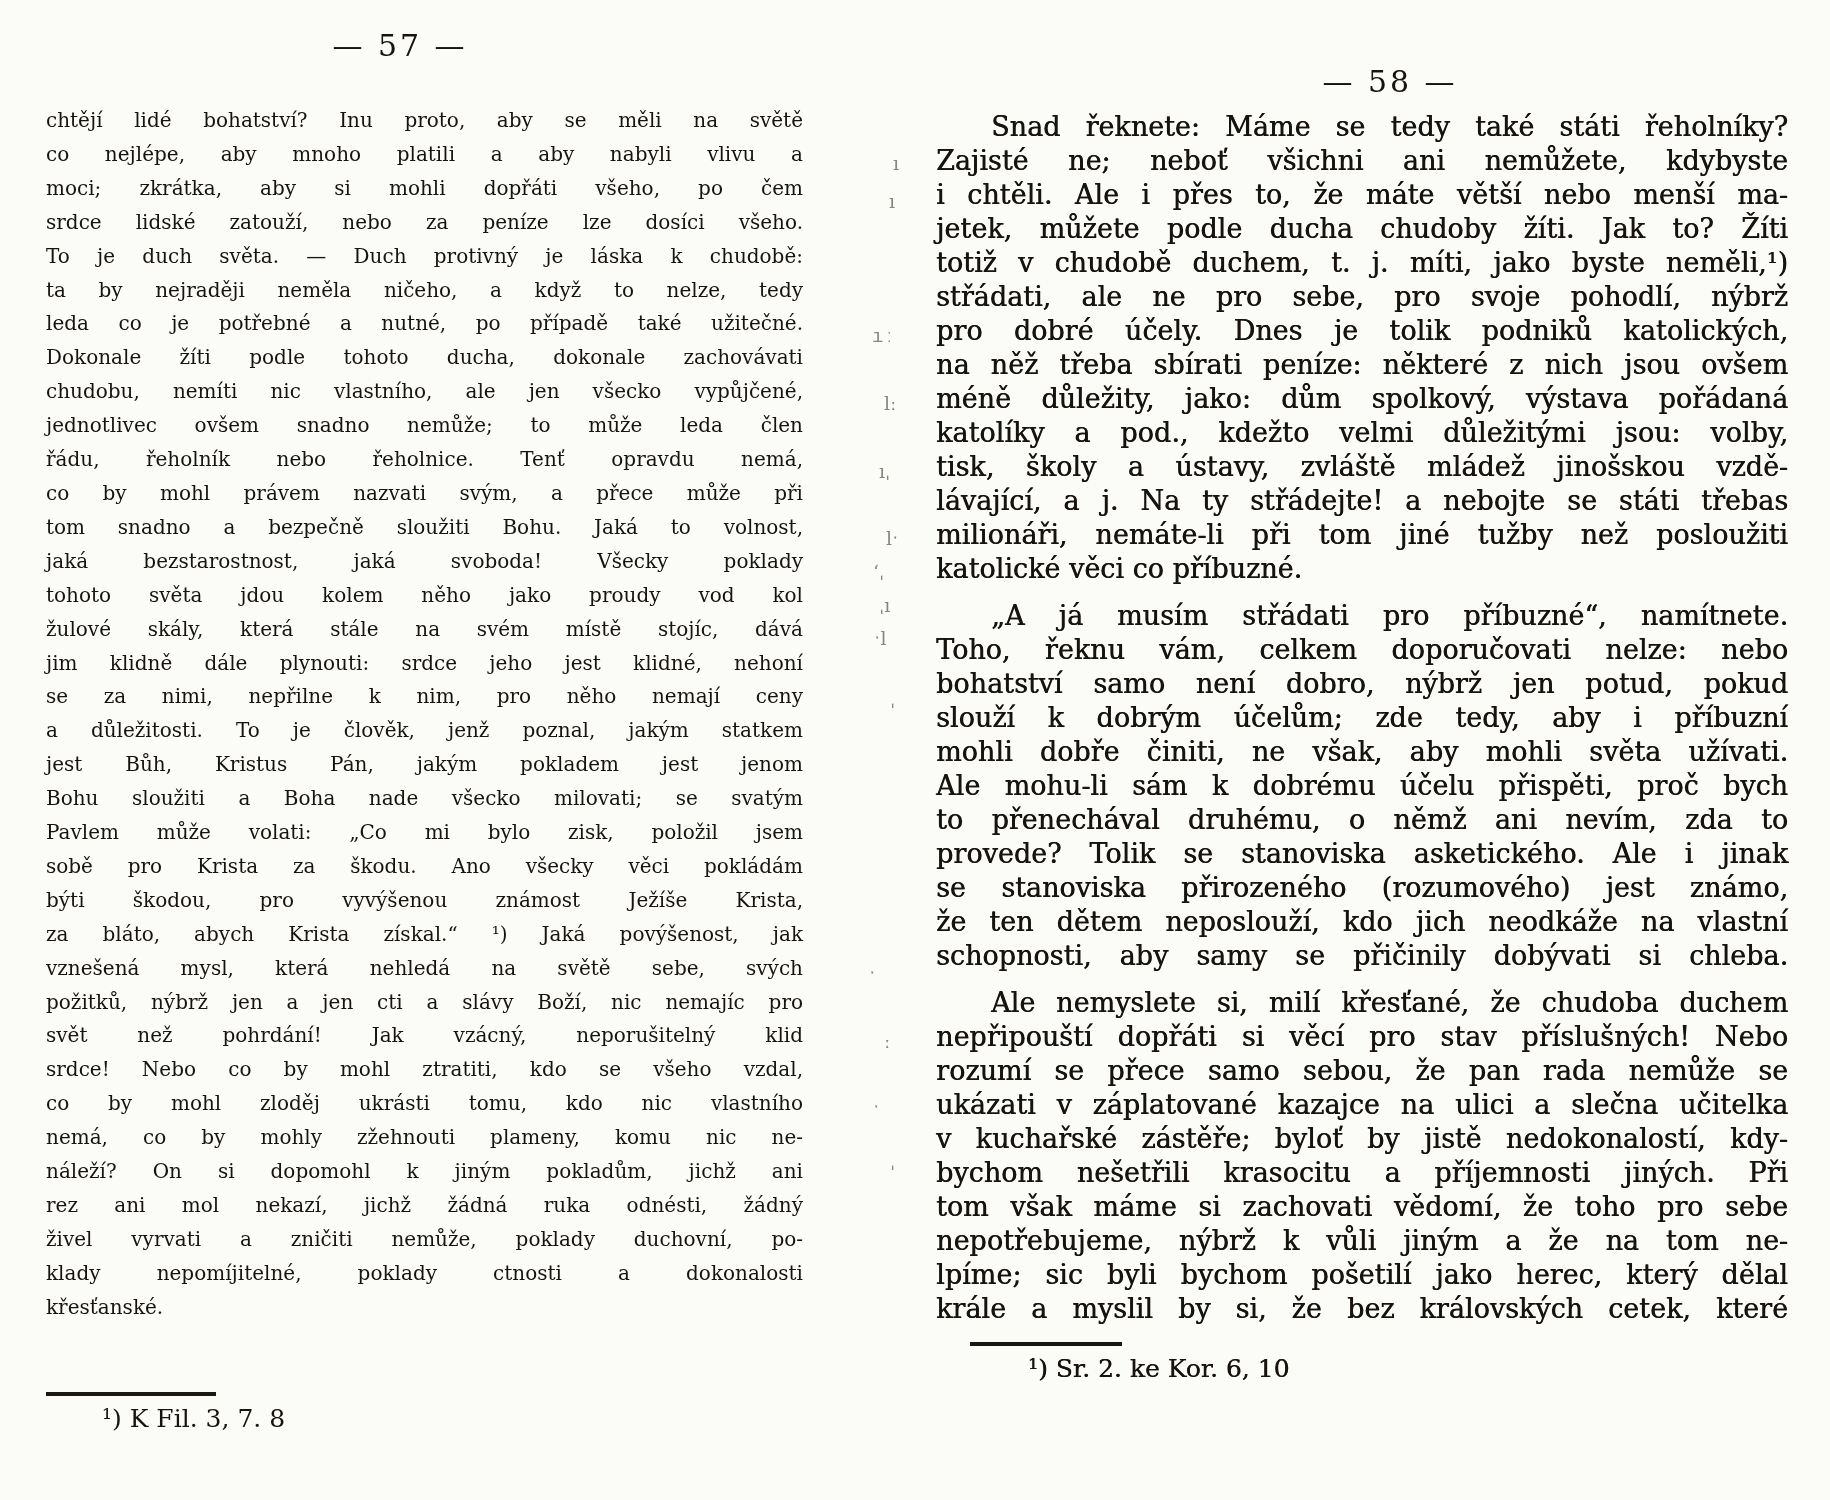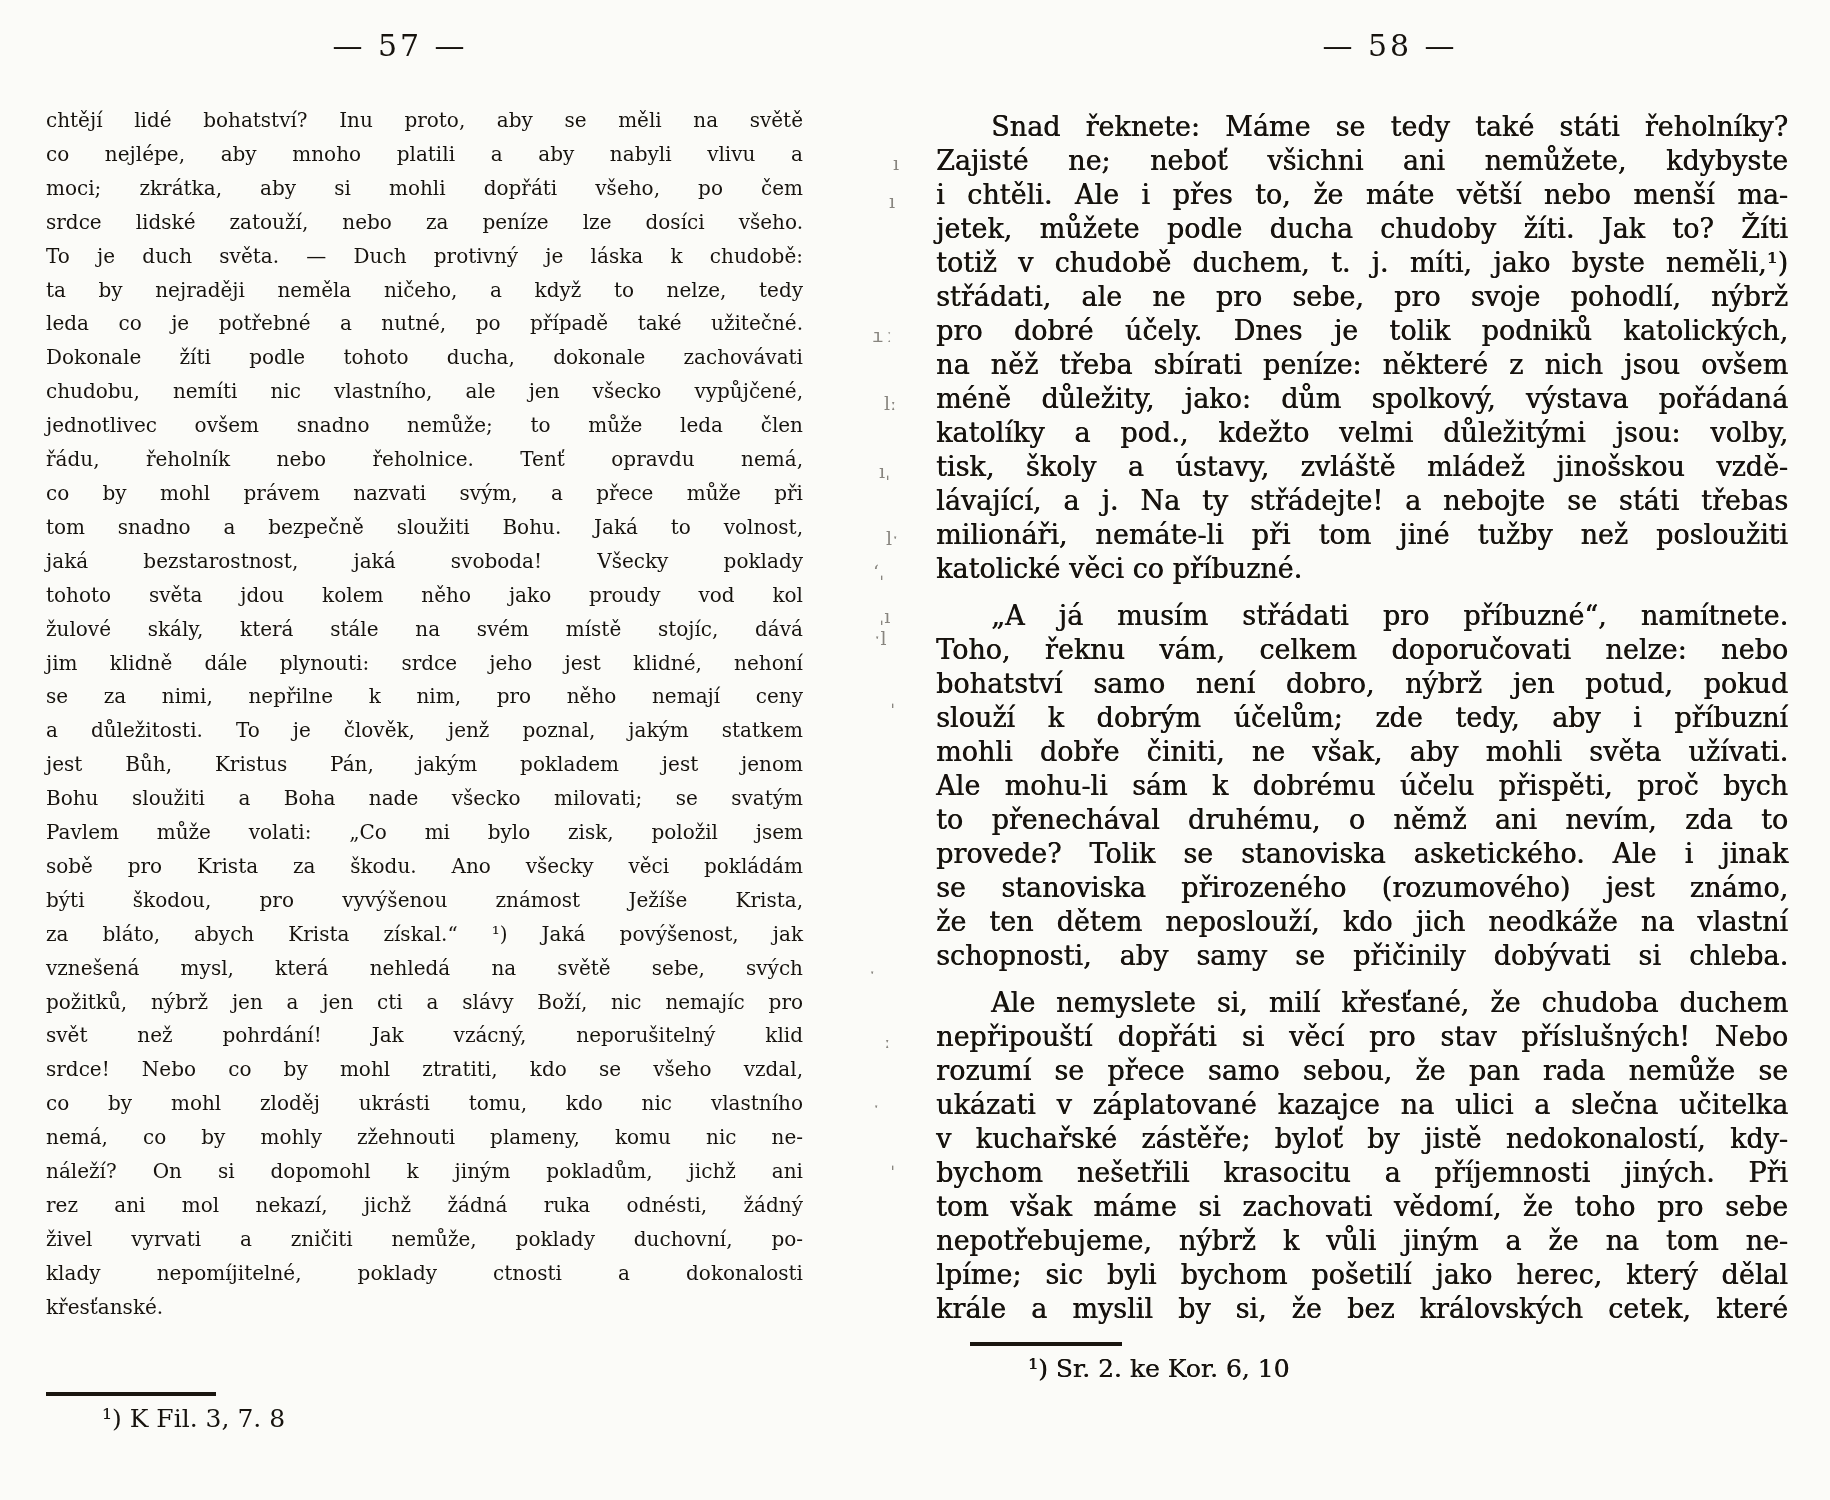--- a/index.html
+++ b/index.html
@@ -10,21 +10,21 @@
     font-family:"DejaVu Serif","Liberation Serif",serif;
     overflow:hidden;
     position:relative;
   }
   .page-header{
     position:absolute;top:28px;height:40px;
     font-size:30px;letter-spacing:3px;text-align:center;
     white-space:nowrap;
   }
   .header-57{left:0;width:800px;}
-  .header-58{left:990px;width:800px;}
+  .header-58{left:990px;width:800px;margin-top:36px;}
   .column{position:absolute;}
   .col-left{left:46px;top:104px;width:757px;font-size:20px;line-height:33.9px;}
   .col-right{
     left:936px;top:110px;width:852px;font-size:27px;line-height:34px;
     text-shadow:0.5px 0 0 currentColor;
   }
   .col-right .para + .para{margin-top:13px;}
   .line{text-align:justify;text-align-last:justify;}
   .line.short-last{text-align-last:left;}
   .line.indent{text-indent:55px;}
@@ -137,20 +137,20 @@
 <div class="footnote footnote-right">¹) Sr. 2. ke Kor. 6, 10</div>
 
 <div>
     <span class="noise" style="left: 893px; top: 152px;">ı</span>
     <span class="noise" style="left: 889px; top: 190px;">ı</span>
     <span class="noise" style="left: 872px; top: 326px; font-family: Liberation Mono, monospace;">ıː</span>
     <span class="noise" style="left: 884px; top: 392px;">lː</span>
     <span class="noise" style="left: 879px; top: 460px; text-align: center;">ıˌ</span>
     <span class="noise" style="left: 886px; top: 527px;">lˑ</span>
     <span class="noise" style="left: 873px; top: 560px;">ʻˌ</span>
-    <span class="noise" style="left: 879px; top: 594px; margin-top: 11px;">ˌı</span>
+    <span class="noise" style="left: 879px; top: 594px;">ˌı</span>
     <span class="noise" style="left: 874px; top: 627px;">ˑl</span>
     <span class="noise" style="left: 890px; top: 700px;">ˈ</span>
     <span class="noise" style="left: 869px; top: 962px;">ˑ</span>
     <span class="noise" style="left: 884px; top: 1030px;">ː</span>
     <span class="noise" style="left: 873px; top: 1096px;">ˑ</span>
     <span class="noise" style="left: 890px; top: 1162px;">ˈ</span>
   </div>
 
 </body></html>

